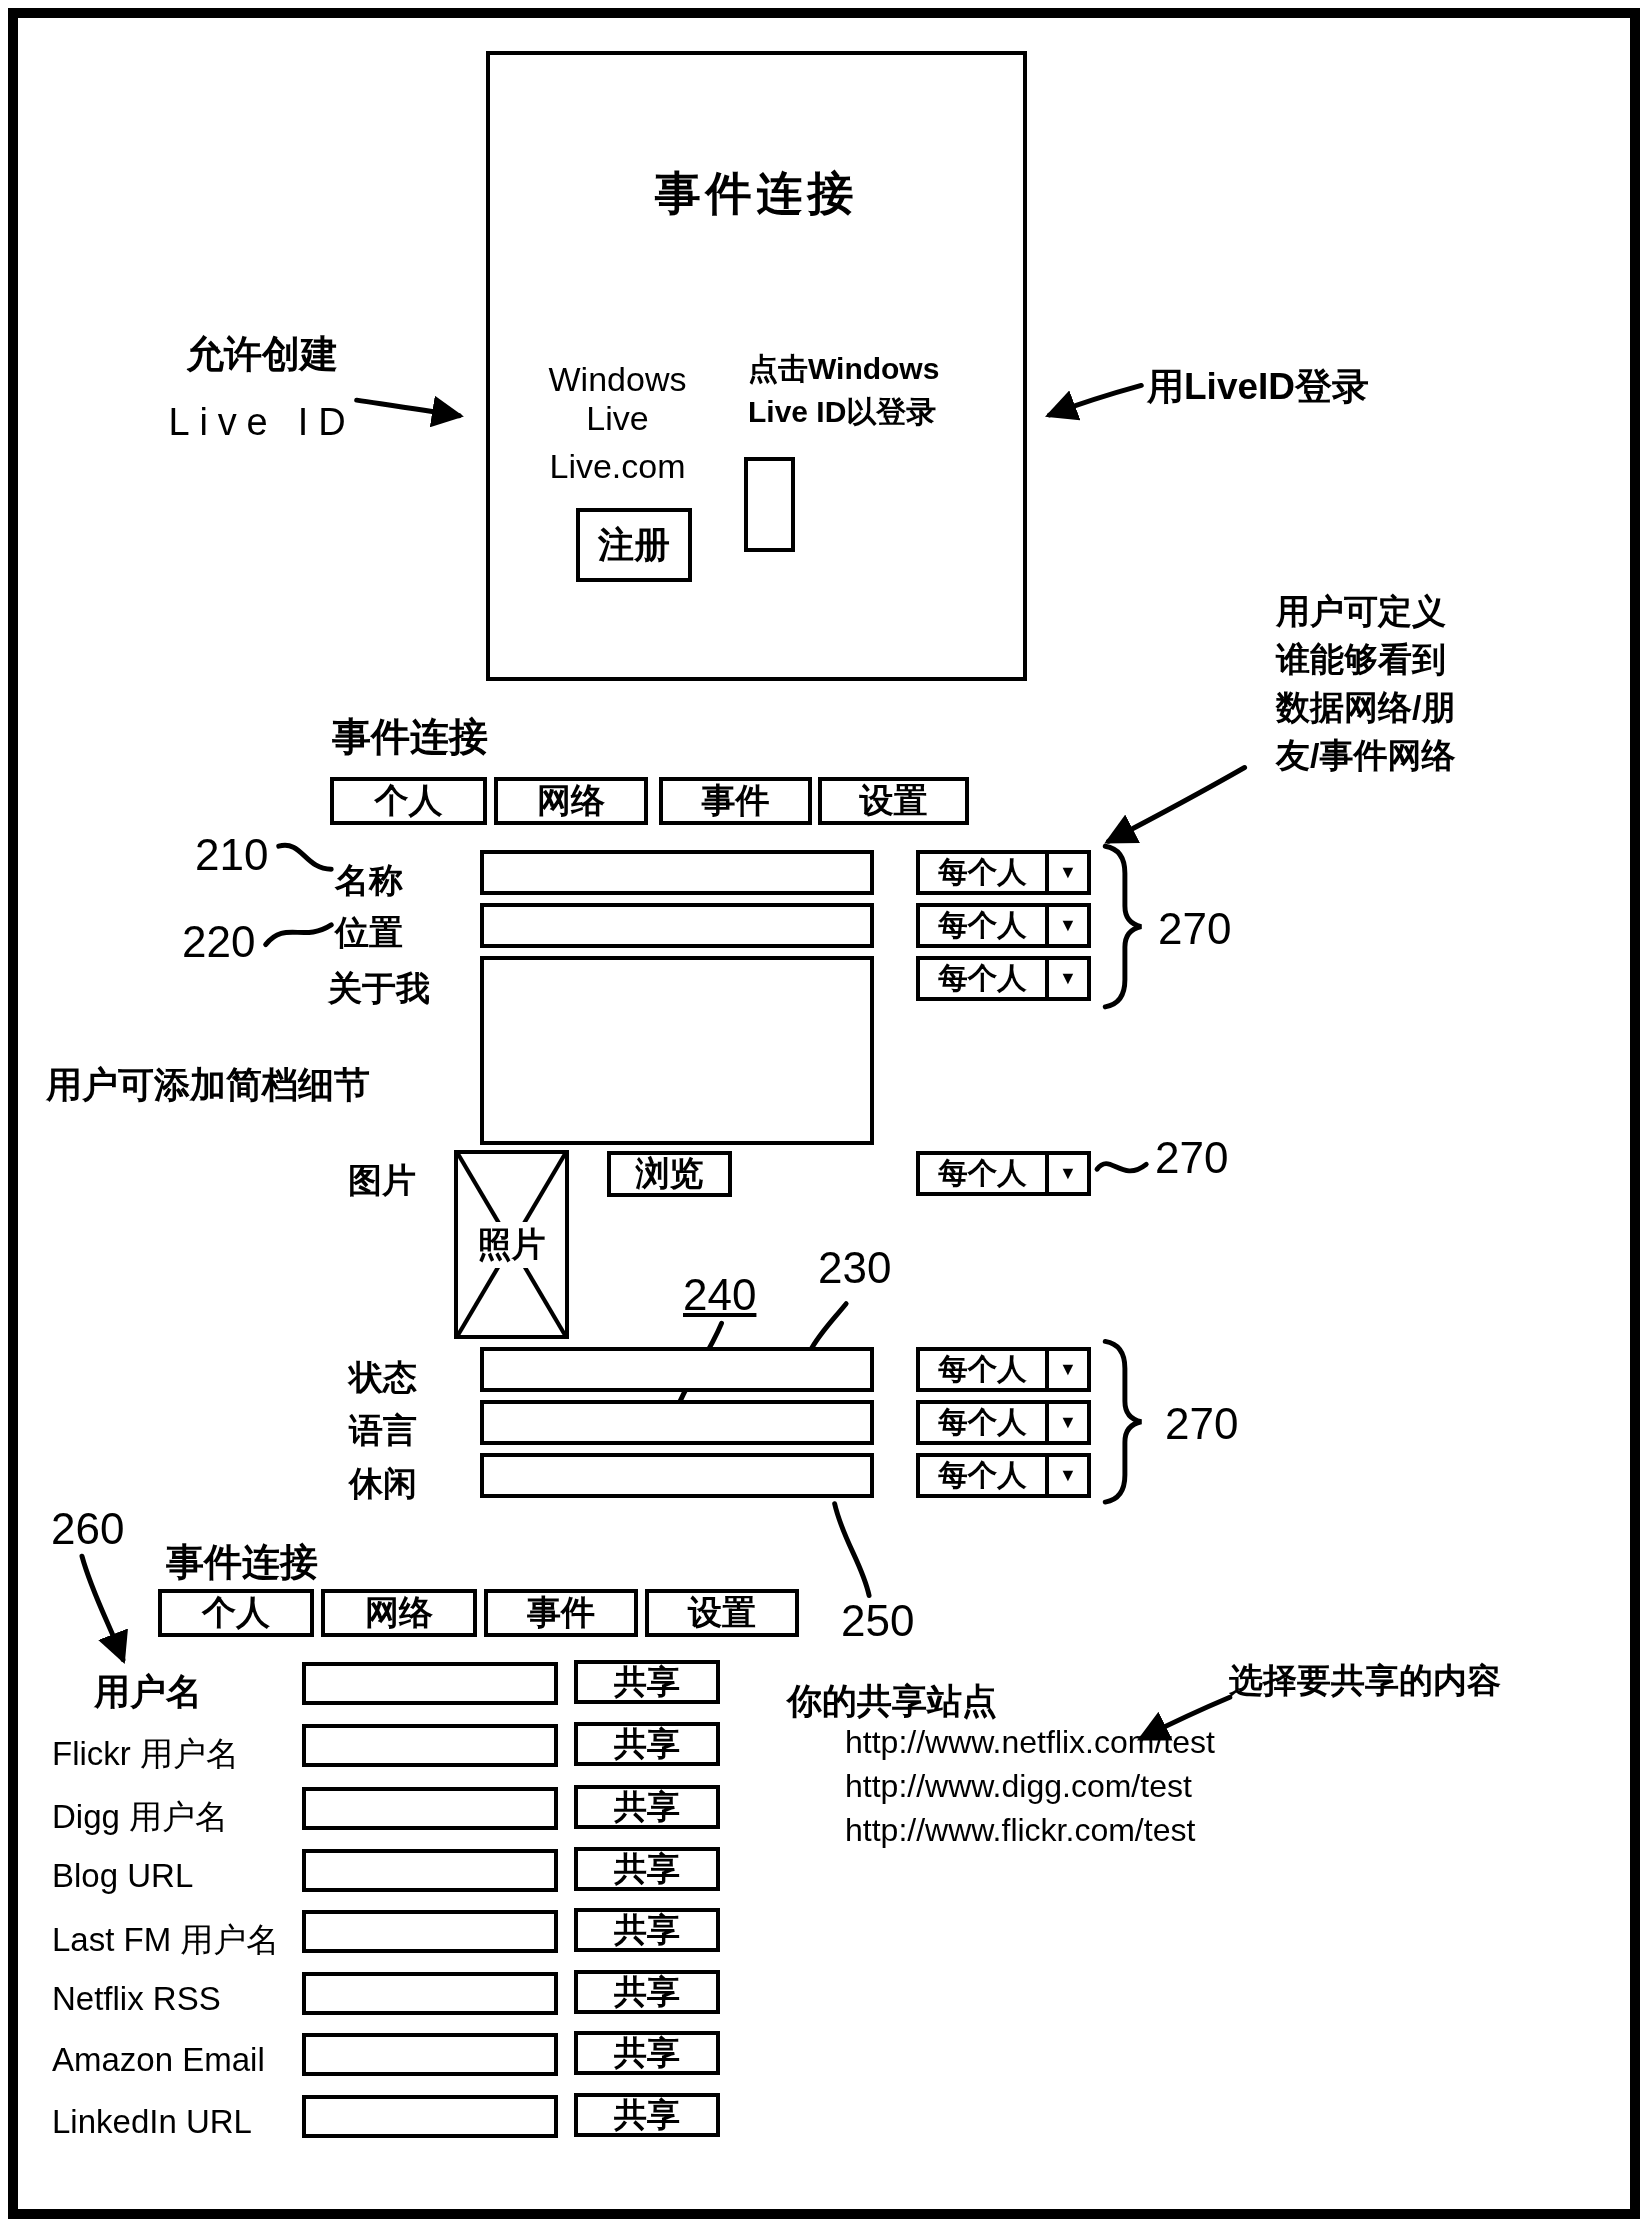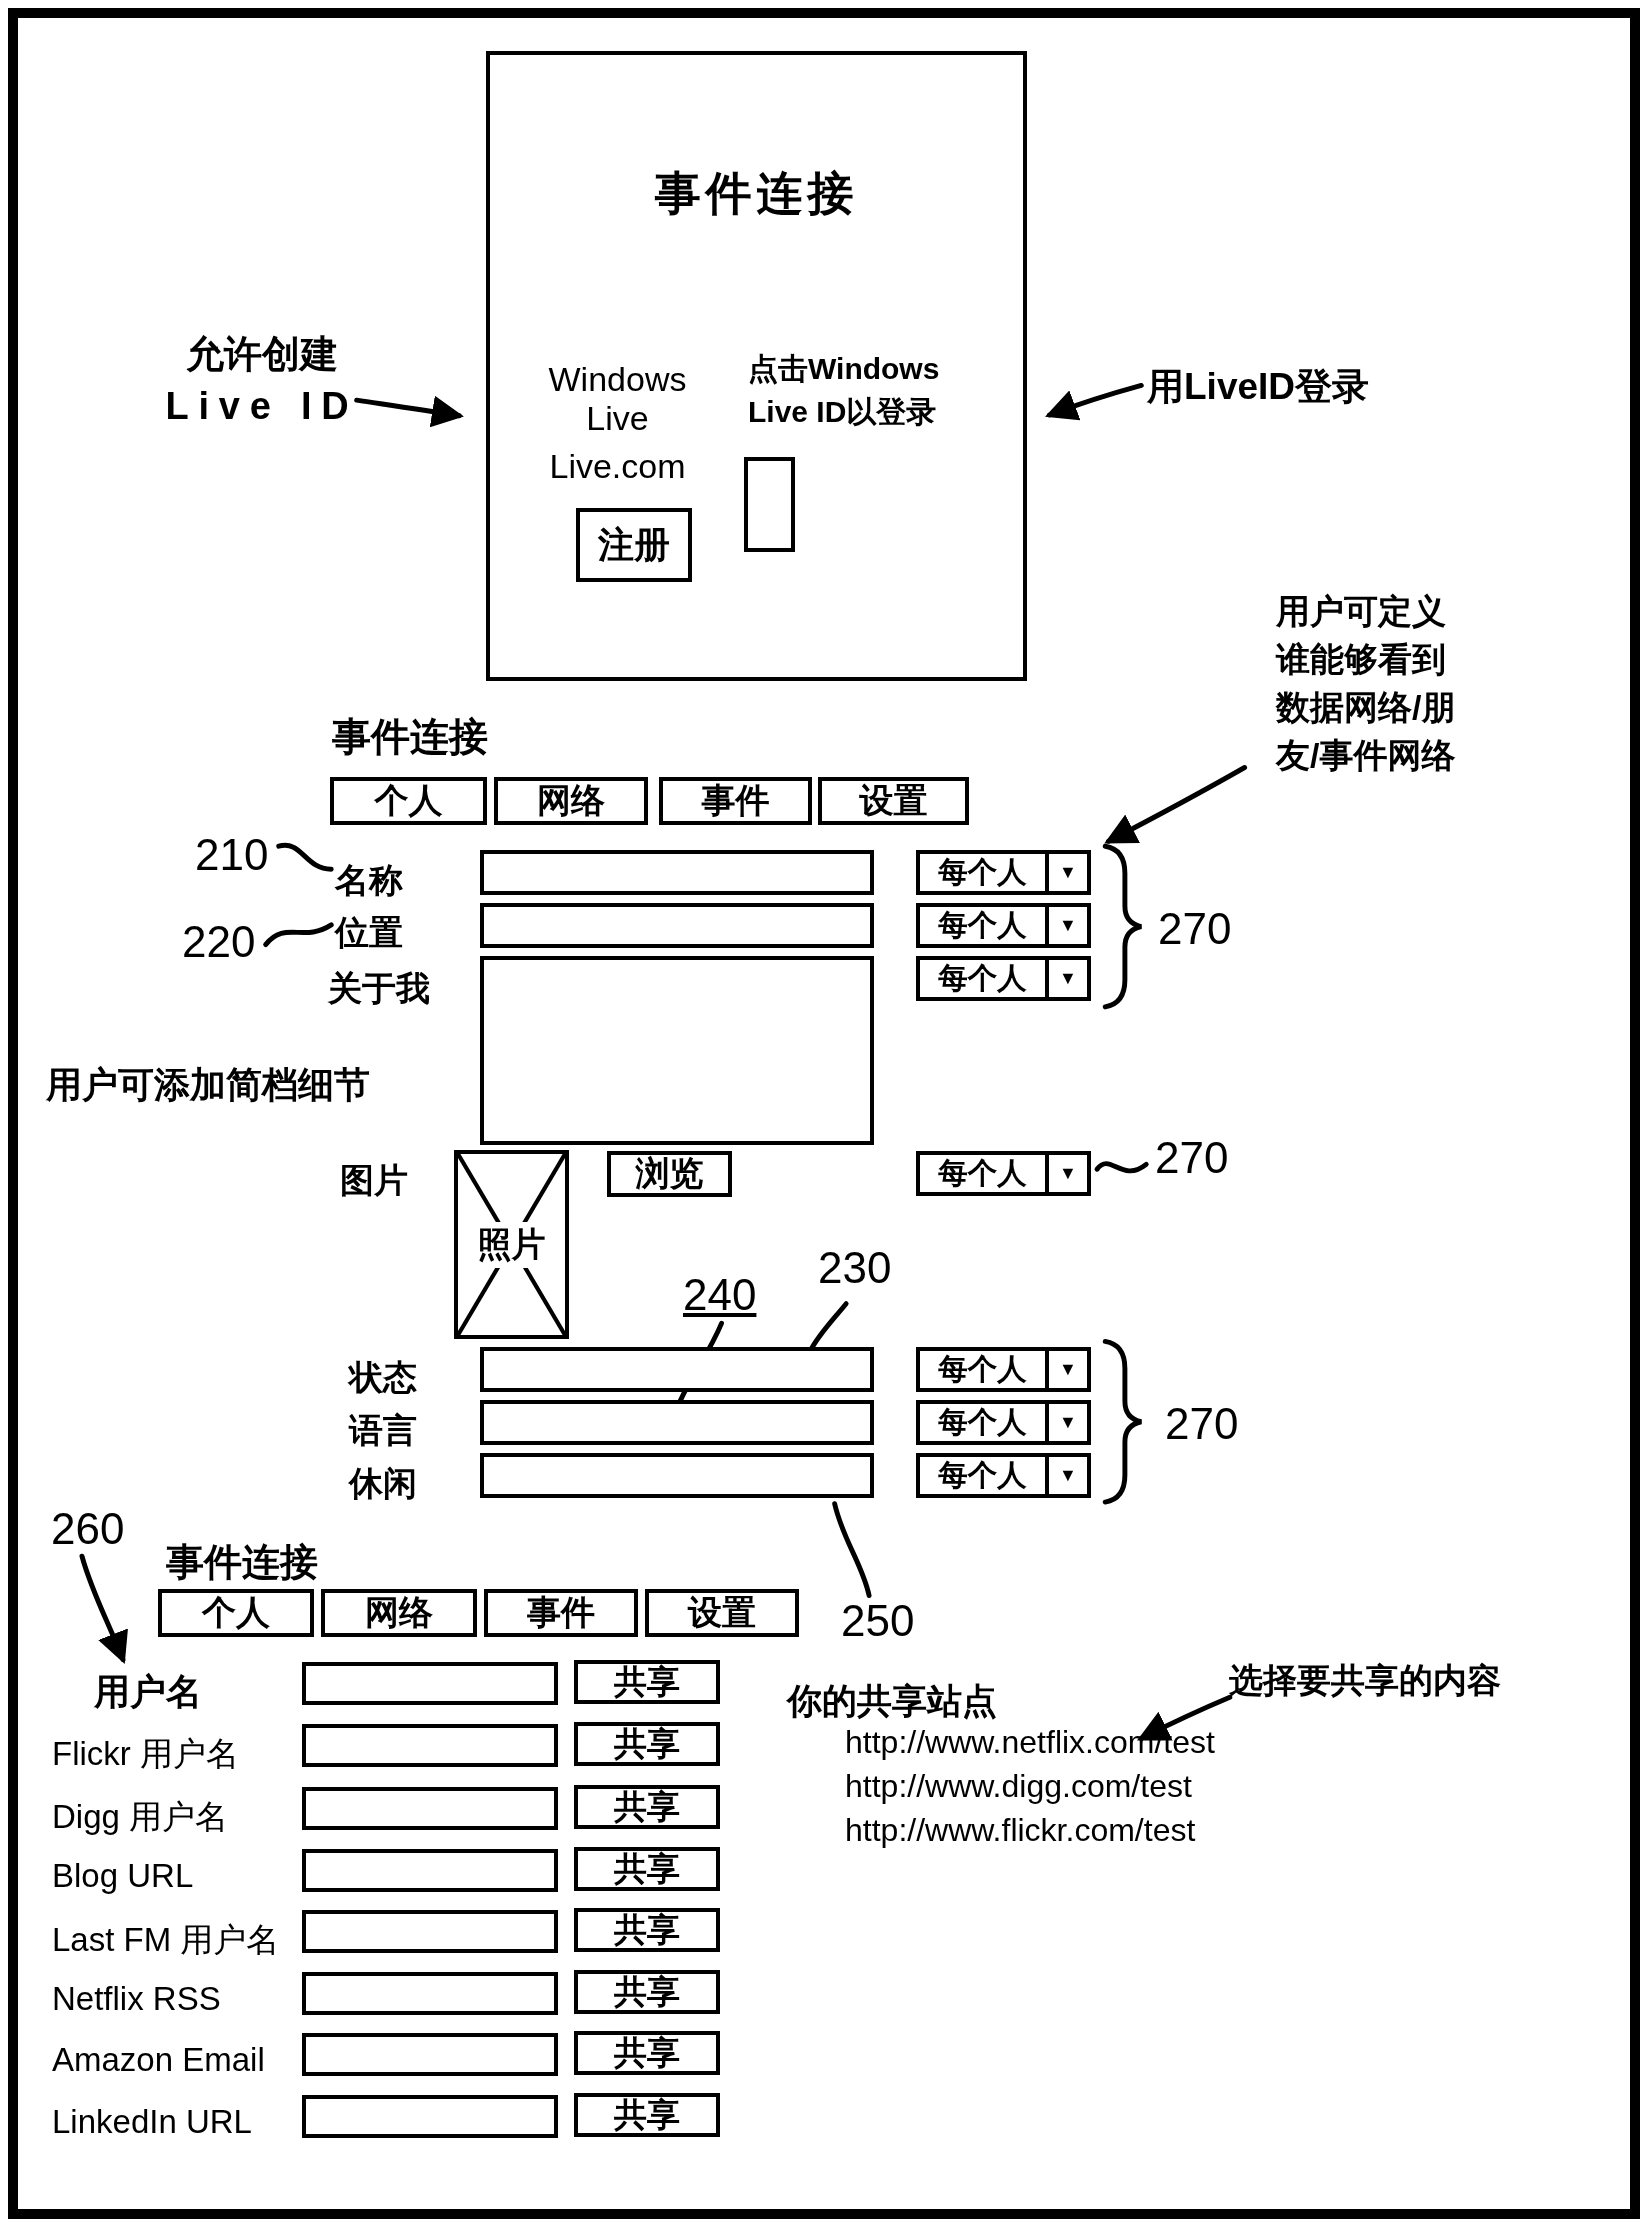--- a/index.html
+++ b/index.html
@@ -15,21 +15,21 @@
   
   .login-box{left:486px;top:51px;width:541px;height:630px;}
   .login-title{left:0;right:0;top:108px;font-size:46px;letter-spacing:4.9px;}
   .brand1{left:33px;top:305px;width:189px;font-size:34px;}
   .brand2{left:33px;top:392px;width:189px;font-size:34px;}
   .signup{left:86px;top:453px;width:116px;height:74px;font-size:36px;}
   .hint{left:258px;top:292px;width:254px;font-size:30px;line-height:43px;font-weight:bold;}
   .chk{left:254px;top:402px;width:51px;height:95px;}
   
   .allow{left:131px;top:328px;width:262px;font-size:38px;line-height:52px;text-align:center;font-weight:bold;}
-  .allow .latin{letter-spacing:9.8px;font-weight:bold;}
+  .allow .latin{letter-spacing:9.8px;font-weight:normal;margin-top:16px;}
   .with-liveid{left:1147px;top:362px;width:312px;font-size:37px;font-weight:bold;}
   .visnote{left:1276px;top:587px;width:279px;font-size:34px;line-height:48px;font-weight:bold;}
   .addnote{left:46px;top:1061px;width:426px;font-size:36px;font-weight:bold;}
   .choosenote{left:1229px;top:1658px;width:361px;font-size:34px;font-weight:bold;}
   
   .ref{font-size:44px;font-weight:normal;font-family:"Liberation Sans","DejaVu Sans",sans-serif;}
   
   .h2a{left:332px;top:710px;width:246px;font-size:39px;font-weight:bold;}
   .tab{height:48px;font-size:34px;font-weight:bold;}
   .flabel{font-size:34px;font-weight:bold;}
@@ -132,21 +132,21 @@
   <div class="abs thinbox input" style="left:480px;top:956px;width:394px;height:189px;"></div>
   <div class="abs dd" style="left:916px;top:956px;">
     <span class="dd-val">每个人</span>
     <span class="dd-btn">▼</span>
   </div>
 
   <div class="abs ref" style="left:1158px;top:904px;">270</div>
 
   <div class="abs addnote">用户可添加简档细节</div>
 
-  <div class="abs flabel" style="left:340px;top:1158px;">图片</div>
+  <div class="abs flabel" style="left:348px;top:1158px;">图片</div>
   <div class="abs box photo">
     <svg width="100%" height="100%" viewBox="0 0 128 218" preserveAspectRatio="none">
       <line x1="0" y1="0" x2="128" y2="218" stroke="#000" stroke-width="5"></line>
       <line x1="128" y1="0" x2="0" y2="218" stroke="#000" stroke-width="5"></line>
     </svg>
     <span class="photo-label">照片</span>
   </div>
   <div class="abs box browse center">浏览</div>
   <div class="abs dd" style="left:916px;top:1151px;">
     <span class="dd-val">每个人</span>

